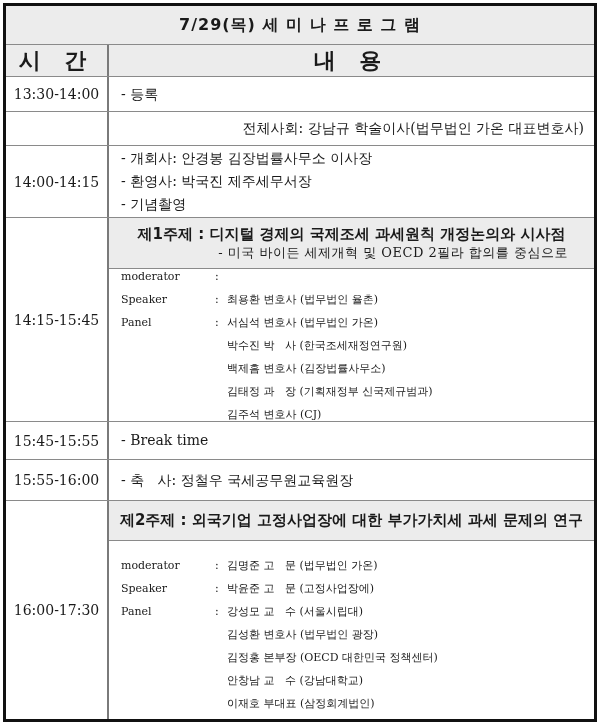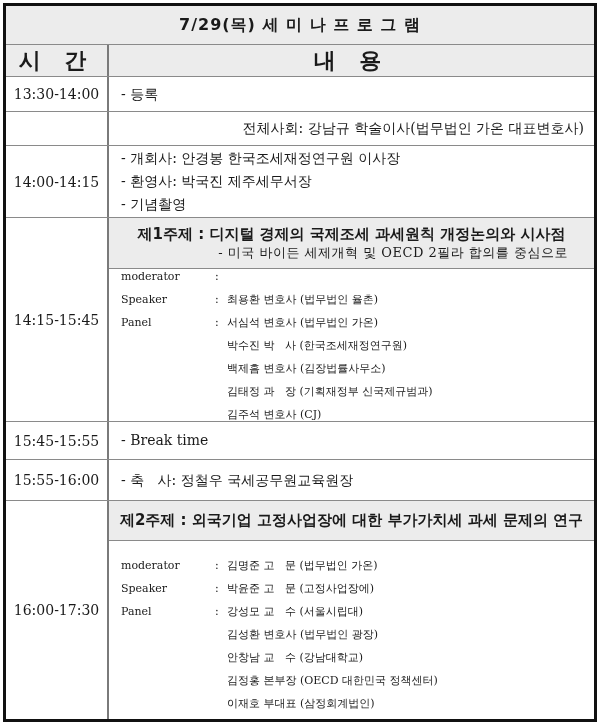--- a/index.html
+++ b/index.html
@@ -55,21 +55,21 @@
   </div>
 
   <div class="row" style="top:106px;height:34px;">
     <div class="col-time"></div>
     <div class="col-content right">전체사회: 강남규 학술이사(법무법인 가온 대표변호사)</div>
   </div>
 
   <div class="row" style="top:140px;height:72px;">
     <div class="col-time">14:00-14:15</div>
     <div class="col-content vcenter">
-      <div class="line">- 개회사: 안경봉 한국조세재정연구원 이사장</div>
+      <div class="line">- 개회사: 안경봉 김장법률사무소 이사장</div>
       <div class="line">- 환영사: 박국진 제주세무서장</div>
       <div class="line">- 기념촬영</div>
     </div>
   </div>
 
   <div class="row" style="top:212px;height:204px;">
     <div class="col-time">14:15-15:45</div>
     <div class="col-content">
       <div class="theme-block gray" style="height:51px;">
         <div class="theme-title">제1주제 : 디지털 경제의 국제조세 과세원칙 개정논의와 시사점</div>
@@ -151,26 +151,26 @@
             <span class="name">강성모 교   수 (서울시립대)</span>
           </div>
         <div class="spk">
             <span class="role"></span>
             <span class="colon"></span>
             <span class="name">김성환 변호사 (법무법인 광장)</span>
           </div>
         <div class="spk">
             <span class="role"></span>
             <span class="colon"></span>
-            <span class="name">안창남 교   수 (강남대학교)</span>
+            <span class="name">김정홍 본부장 (OECD 대한민국 정책센터)</span>
           </div>
         <div class="spk">
             <span class="role"></span>
             <span class="colon"></span>
-            <span class="name">김정홍 본부장 (OECD 대한민국 정책센터)</span>
+            <span class="name">안창남 교   수 (강남대학교)</span>
           </div>
         <div class="spk">
             <span class="role"></span>
             <span class="colon"></span>
             <span class="name">이재호 부대표 (삼정회계법인)</span>
           </div>
       </div>
     </div>
   </div>
 

